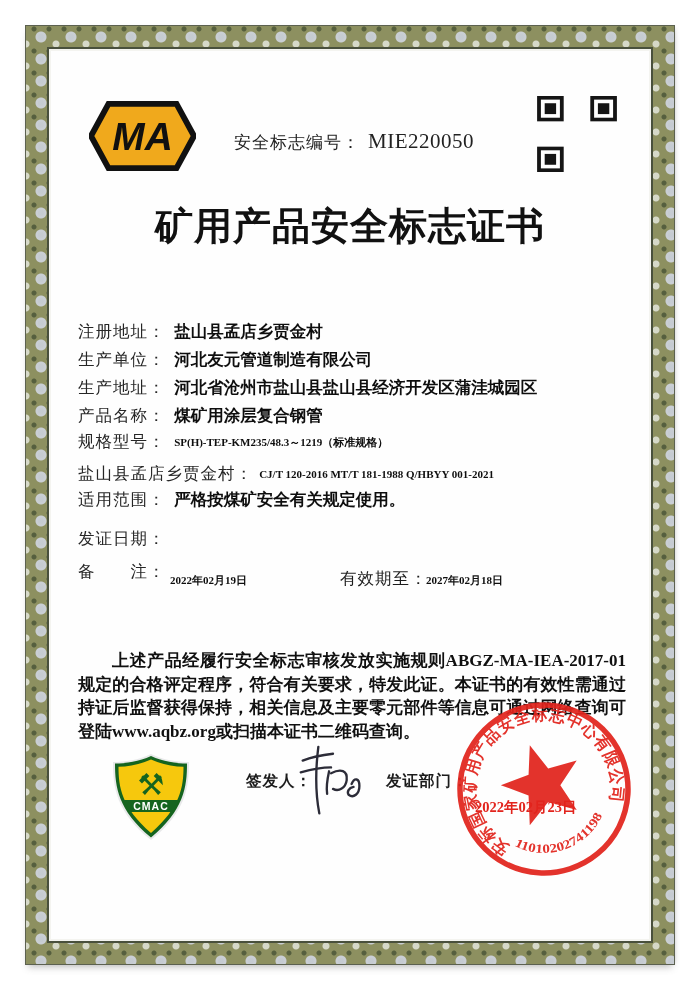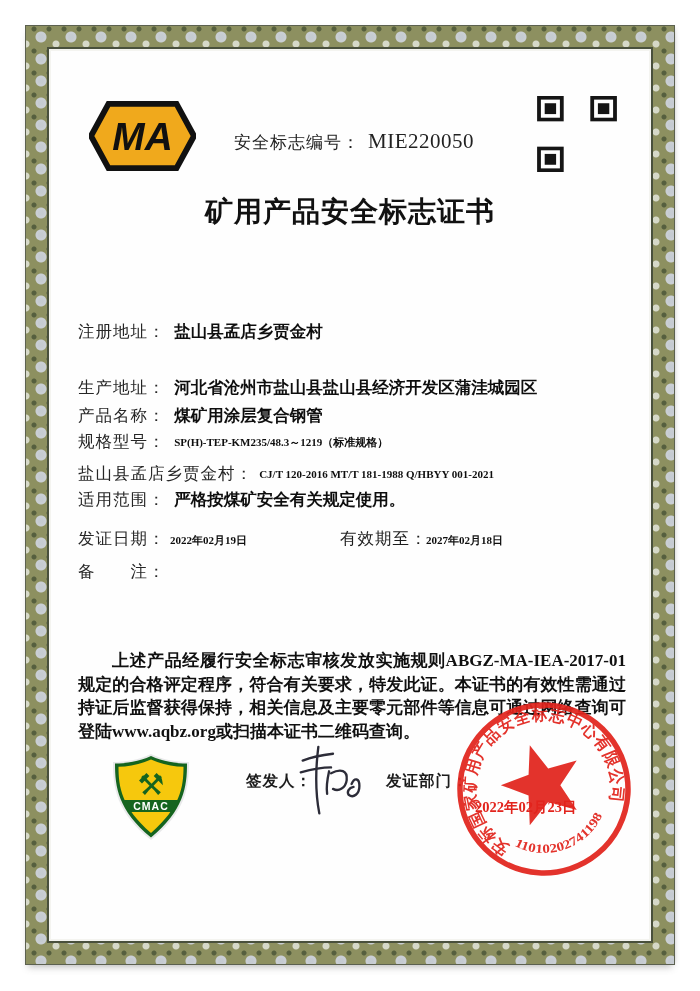--- a/index.html
+++ b/index.html
@@ -25,34 +25,34 @@
   .inner { position:relative; width:100%; height:100%; background:#fefefe;
     border:2px solid #49503c; box-shadow:0 0 0 2px #f4f4f0 inset; }
 
   
   .ma-logo { position:absolute; left:40px; top:52px; width:107px; height:70px; }
   .certno { position:absolute; left:120px; top:80px; width:370px; text-align:center;
     font-size:17px; color:#222; letter-spacing:1px; }
   .certno .val { font-size:21px; margin-left:8px; letter-spacing:0.5px; }
   .qr { position:absolute; left:488px; top:47px; width:80px; height:76px; }
 
-  .title { position:absolute; left:0; top:144px; width:100%; text-align:center;
-    font-size:28px; font-weight:900; color:#111; letter-spacing:1px; }
+  .title { position:absolute; left:0; top:152px; width:100%; text-align:center;
+    font-size:38px; font-weight:900; color:#111; letter-spacing:1px; }
 
   
   .row { position:absolute; left:29px; right:26px; font-size:16.5px; color:#1c1c1c;
     white-space:nowrap; }
   .row .lbl { display:inline-block; width:92px; letter-spacing:1px; color:#262626; vertical-align:top;}
   .row .lbl.wide { width:177px; }
   .row .val { font-weight:bold; color:#0e0e0e; }
   .row .val.mono { font-family:Liberation Serif, serif; font-size:11px; font-weight:bold; }
   .r0{top:244px}.r1{top:272px}.r2{top:300px}.r3{top:328px}.r4{top:356px}
   .r5{top:382px}.r6{top:414px}.r7{top:440px}
   .rdate{top:479px}.rremark{top:512px}
-  .rdate .lbl2 { display:inline-block; width:86px; margin-left:93px; letter-spacing:1px; }
+  .rdate .lbl2 { display:inline-block; width:86px; margin-left:93px; letter-spacing:1px;margin-top:40px; }
 
   
   .statement { position:absolute; left:29px; top:600px; width:548px; font-size:17px;
     font-weight:bold; color:#101010; line-height:23.5px; text-align:justify; text-indent:2em; }
 
   
   .cmac { position:absolute; left:62px; top:704px; width:80px; height:88px; }
   .signer-label, .dept-label { position:absolute; font-size:15.5px; font-weight:bold;
     color:#1c1c1c; letter-spacing:1px; top:722px; }
   .signer-label { left:197px; }
@@ -86,20 +86,24 @@
           <rect x="0" y="53.33333333333333" width="28" height="26.666666666666664" fill="#151515"></rect>
           <rect x="4" y="57.14285714285714" width="20" height="19.047619047619047" fill="#ffffff"></rect>
           <rect x="8" y="60.95238095238095" width="12" height="11.428571428571427" fill="#151515"></rect>
         </svg>
 
       <div class="title">矿用产品安全标志证书</div>
 
       <div class="row r1">
         <span class="lbl">注册地址：</span>
         <span class="val">盐山县孟店乡贾金村</span>
+      </div>
+      <div class="row r2">
+        <span class="lbl">生产单位：</span>
+        <span class="val">河北友元管道制造有限公司</span>
       </div>
       <div class="row r3">
         <span class="lbl">生产地址：</span>
         <span class="val">河北省沧州市盐山县盐山县经济开发区蒲洼城园区</span>
       </div>
       <div class="row r4">
         <span class="lbl">产品名称：</span>
         <span class="val">煤矿用涂层复合钢管</span>
       </div>
       <div class="row r5">

